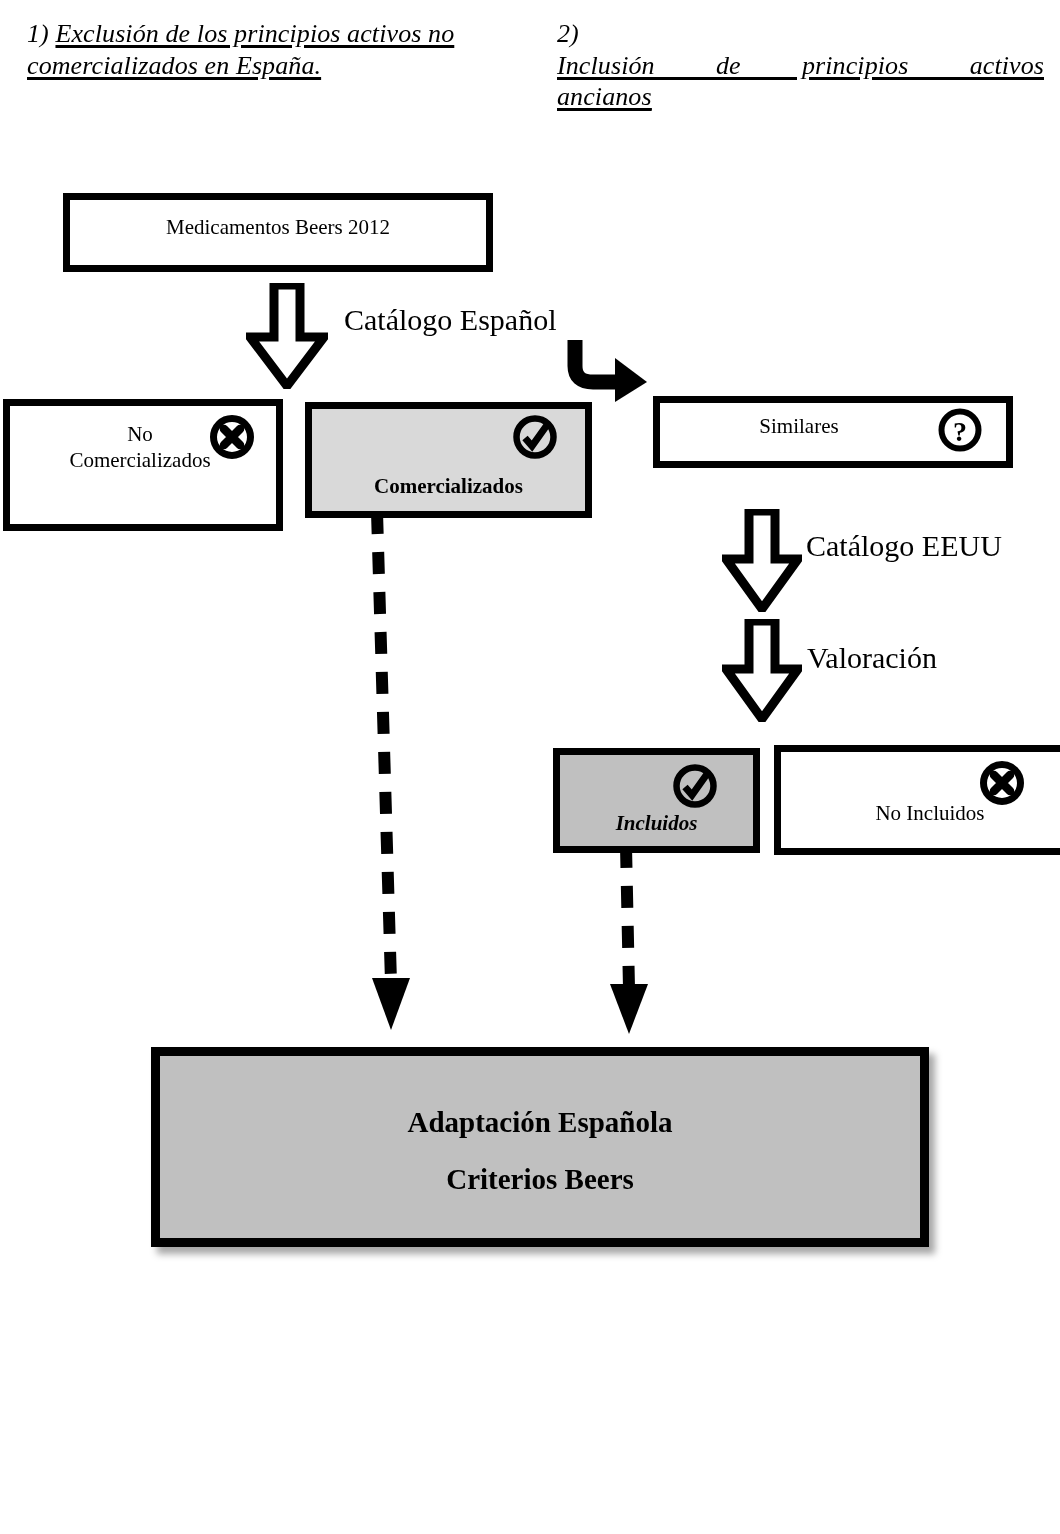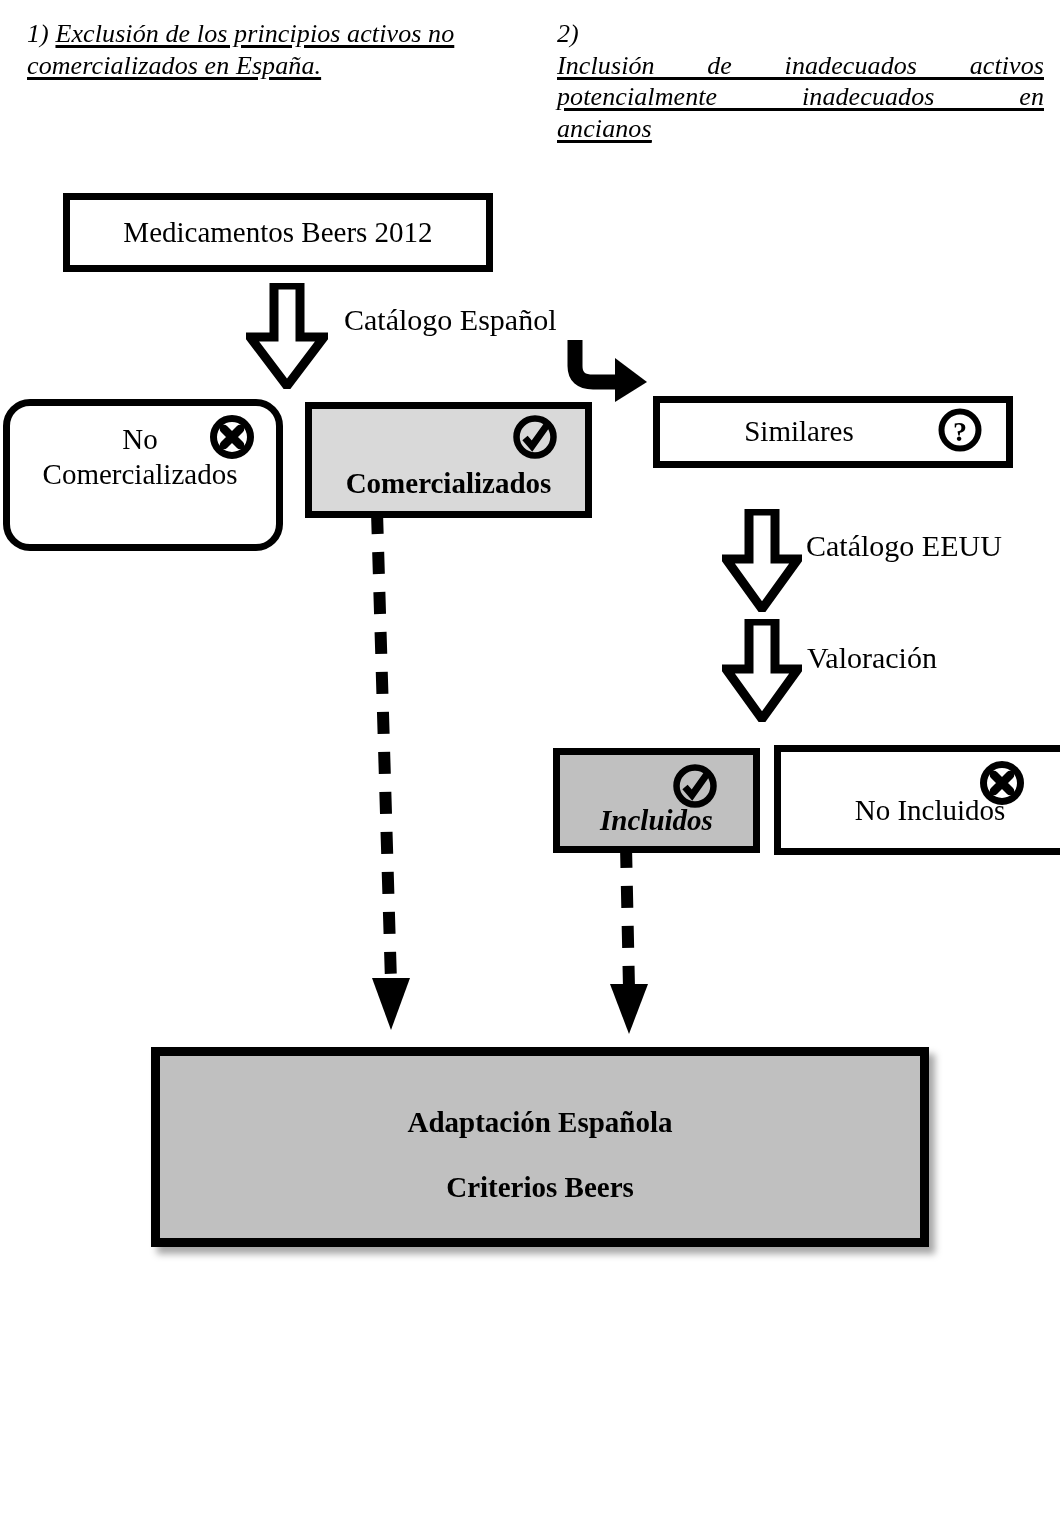--- a/index.html
+++ b/index.html
@@ -50,32 +50,32 @@
   .box {
     box-sizing: border-box;
     border: 7px solid #000;
     background: #ffffff;
     position: absolute;
   }
   .box.gray-light { background: #d9d9d9; }
   .box.gray { background: #c0c0c0; }
   .box .label {
     position: absolute;
-    font-size: 29px;
+    font-size: 21px;
     line-height: 1.12;
     white-space: nowrap;
   }
   .box .label.bold { font-weight: bold; }
 
   
   #box-beers { left: 63px; top: 193px; width: 430px; height: 79px; }
   #box-beers .label { left: 0; right: 0; top: 16px; text-align: center; }
 
   
-  #box-no-comercializados { left: 3px; top: 399px; width: 280px; height: 152px; border-radius: 27px; }
+  #box-no-comercializados { left: 3px; top: 399px; width: 280px; height: 132px; }
   #box-no-comercializados .label {
     left: 0; right: 6px; top: 16px; text-align: center; white-space: normal;
     line-height: 1.22;
   }
 
   
   #box-comercializados { left: 305px; top: 402px; width: 287px; height: 116px; }
   #box-comercializados .label { left: 0; right: 0; bottom: 12px; text-align: center; }
 
   
@@ -97,21 +97,21 @@
     border: 9px solid #000;
     box-shadow: 6px 7px 7px rgba(0,0,0,0.35);
   }
   #box-adaptacion .result-text {
     position: absolute;
     left: 0; right: 0; top: 50px;
     text-align: center;
     font-weight: bold;
     font-size: 29px;
   }
-  #box-adaptacion .result-text .line2 { display: block; margin-top: 32px; }
+  #box-adaptacion .result-text .line2 { display: block; margin-top: 24px; }
 
   
   .badge {
     position: absolute;
     width: 46px; height: 46px;
   }
   #badge-x-nocom   { left: 209px; top: 414px; }
   #badge-check-com { left: 512px; top: 414px; }
   #badge-q-sim     { left: 937px; top: 407px; }
   #badge-check-inc { left: 672px; top: 763px; }
@@ -147,22 +147,21 @@
 <div id="canvas">
 
   <div class="heading abs" id="heading-1">
     <span class="num">1)</span>
     <span class="u">Exclusión de los principios activos no comercializados en España.</span>
   </div>
 
   <div class="heading abs" id="heading-2">
     <span class="num">2)</span>
     <span class="u">
-      <span class="line">Inclusión de inadecuados activos</span>
-      <span class="line">potencialmente inadecuados en</span>
+      <span class="line">Inclusión de principios activos</span>
       <span class="line last">ancianos</span>
     </span>
   </div>
 
   <div class="box" id="box-beers">
     <span class="label">Medicamentos Beers 2012</span>
   </div>
 
   <svg class="block-arrow" id="arrow-down-1" viewBox="0 0 82 106">
     <polygon points="28,2 54,2 54,54 78,54 41,103 4,54 28,54" fill="#ffffff" stroke="#000000" stroke-width="9" stroke-linejoin="miter"></polygon>

